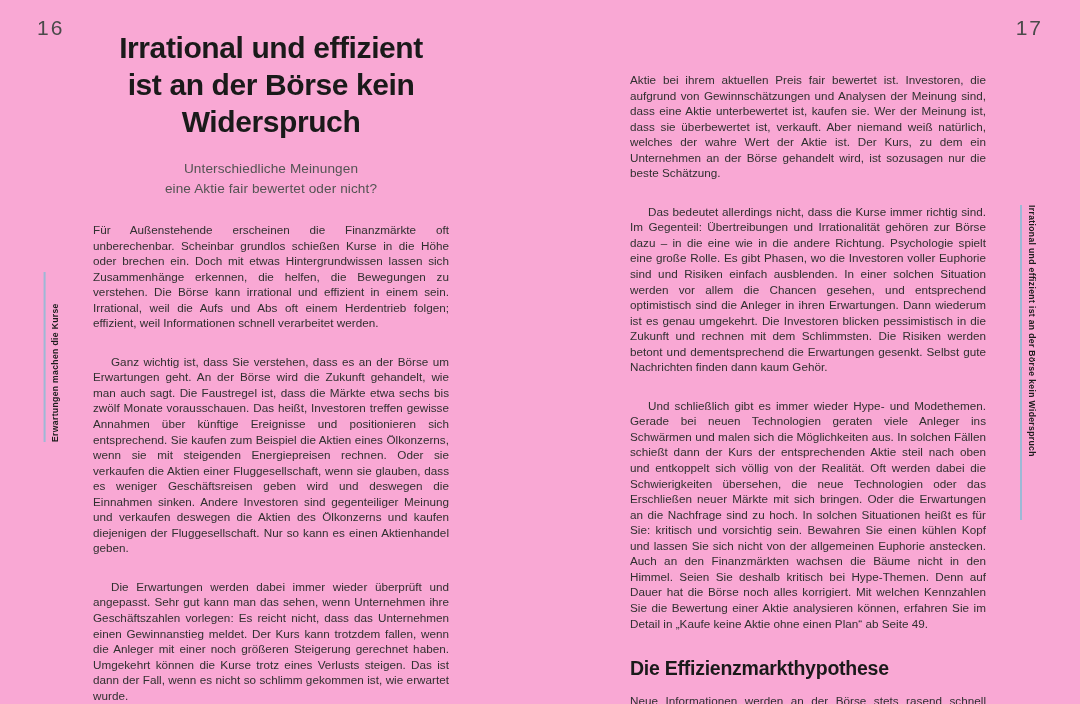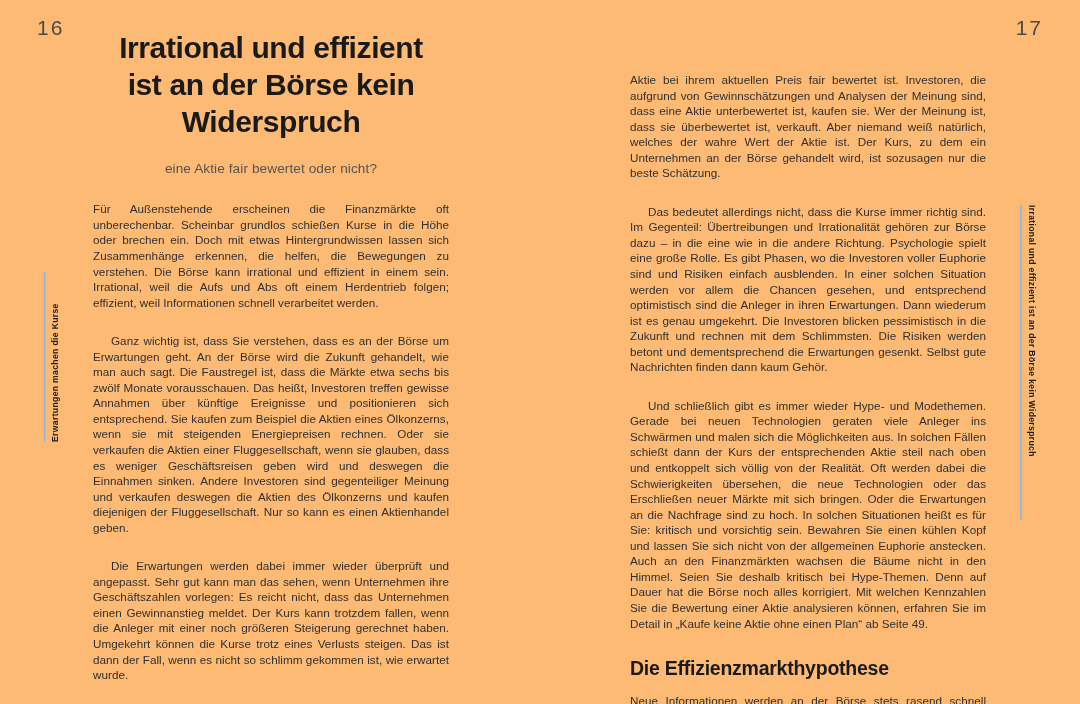--- a/index.html
+++ b/index.html
@@ -11,21 +11,21 @@
   body {
     font-family: "Liberation Sans", "DejaVu Sans", sans-serif;
     color: #2b2b2b;
     -webkit-font-smoothing: antialiased;
   }
 
   .spread {
     position: relative;
     width: 1080px;
     height: 704px;
-    background: #fdba74;
+    background: #f9a8d4;
     overflow: hidden;
     box-sizing: border-box;
   }
 
   
   .folio {
     position: absolute;
     top: 16px;
     font-size: 21px;
     font-weight: 400;
@@ -154,20 +154,21 @@
 
   <div class="page-left">
 
     <h1 class="chapter-title">
       <span>Irrational und effizient</span>
       <span>ist an der Börse kein</span>
       <span>Widerspruch</span>
     </h1>
 
     <div class="chapter-standfirst">
+      <span>Unterschiedliche Meinungen</span>
       <span>eine Aktie fair bewertet oder nicht?</span>
     </div>
 
     <div class="body-col">
       <p class="bodytext">Für Außenstehende erscheinen die Finanzmärkte oft unberechenbar. Scheinbar grundlos schießen Kurse in die Höhe oder brechen ein. Doch mit etwas Hintergrundwissen lassen sich Zusammenhänge erkennen, die helfen, die Bewegungen zu verstehen. Die Börse kann irrational und effizient in einem sein. Irrational, weil die Aufs und Abs oft einem Herdentrieb folgen; effizient, weil Informationen schnell verarbeitet werden.</p>
       <p class="bodytext">Ganz wichtig ist, dass Sie verstehen, dass es an der Börse um Erwartungen geht. An der Börse wird die Zukunft gehandelt, wie man auch sagt. Die Faustregel ist, dass die Märkte etwa sechs bis zwölf Monate vorausschauen. Das heißt, Investoren treffen gewisse Annahmen über künftige Ereignisse und positionieren sich entsprechend. Sie kaufen zum Beispiel die Aktien eines Ölkonzerns, wenn sie mit steigenden Energiepreisen rechnen. Oder sie verkaufen die Aktien einer Fluggesellschaft, wenn sie glauben, dass es weniger Geschäftsreisen geben wird und deswegen die Einnahmen sinken. Andere Investoren sind gegenteiliger Meinung und verkaufen deswegen die Aktien des Ölkonzerns und kaufen diejenigen der Fluggesellschaft. Nur so kann es einen Aktienhandel geben.</p>
       <p class="bodytext">Die Erwartungen werden dabei immer wieder überprüft und angepasst. Sehr gut kann man das sehen, wenn Unternehmen ihre Geschäftszahlen vorlegen: Es reicht nicht, dass das Unternehmen einen Gewinnanstieg meldet. Der Kurs kann trotzdem fallen, wenn die Anleger mit einer noch größeren Steigerung gerechnet haben. Umgekehrt können die Kurse trotz eines Verlusts steigen. Das ist dann der Fall, wenn es nicht so schlimm gekommen ist, wie erwartet wurde.</p>
       <p class="bodytext">Es geht immer um die Frage, was schon in den Kursen „eingepreist“ ist und was nicht, wie es im Börsenjargon heißt, und ob eine</p>
     </div>
   </div>

